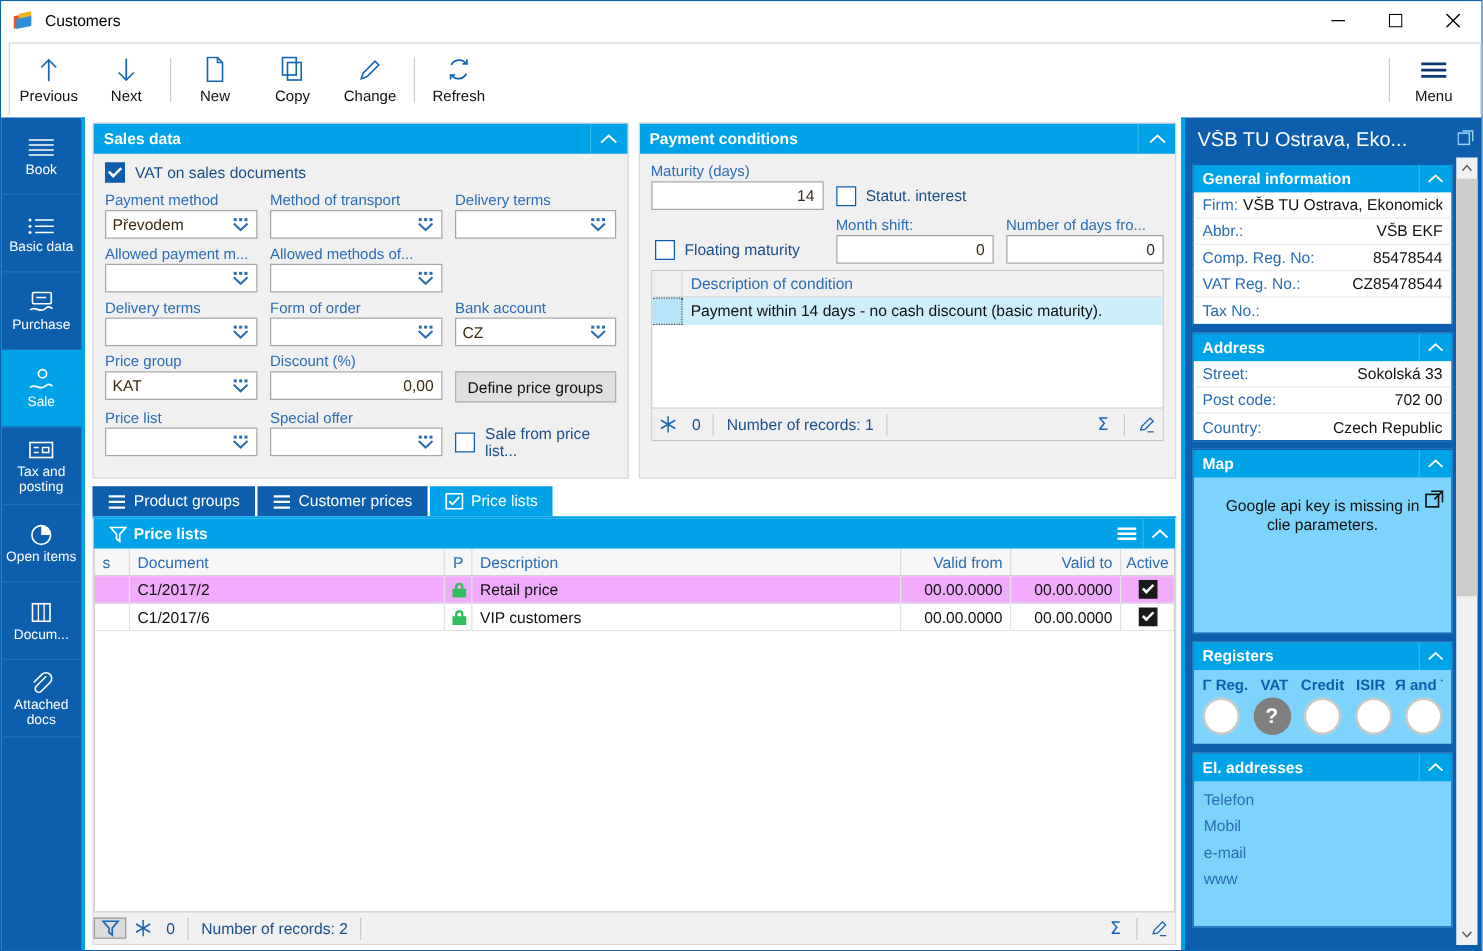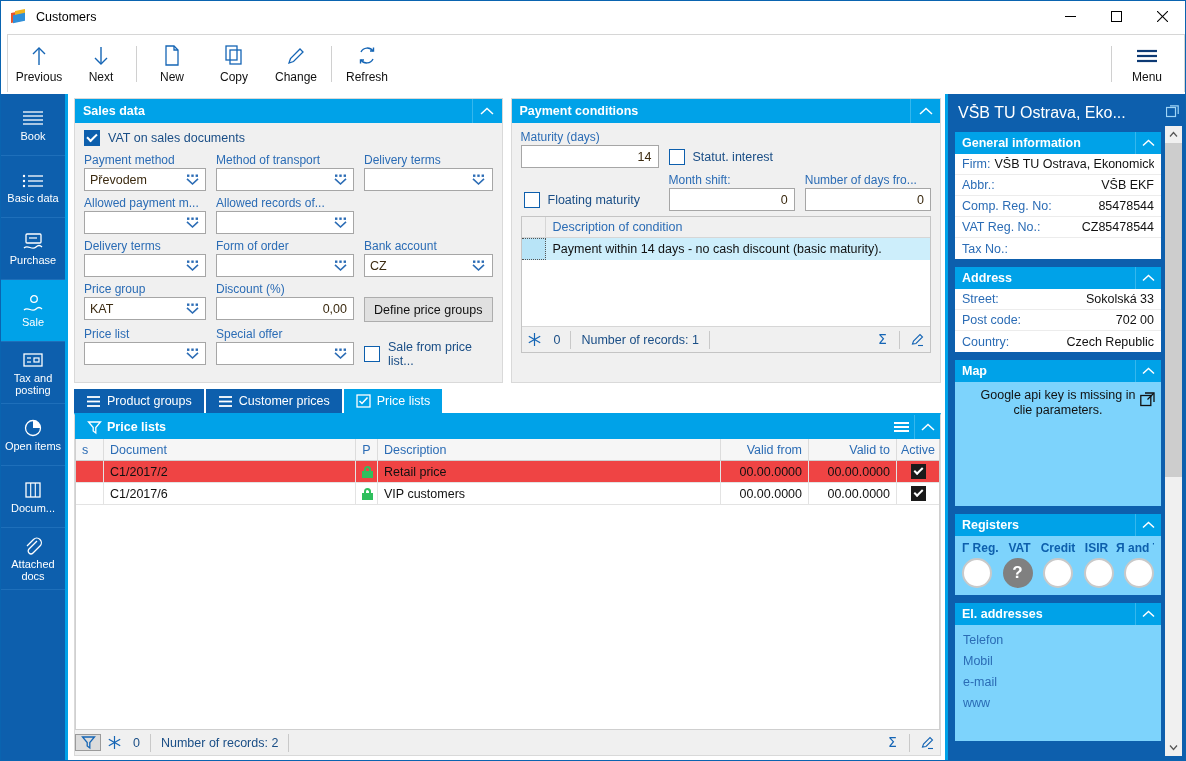--- a/index.html
+++ b/index.html
@@ -144,21 +144,21 @@
           padding-left:6px;font-weight:bold;font-size:12.5px;}
   .bp-hdr .sp{flex:1;}
   .bp-hdr .ic{width:26px;height:24px;display:flex;align-items:center;justify-content:center;}
   .bp-hdr .chev{width:26px;height:24px;display:flex;align-items:center;justify-content:center;border-left:1px solid #35b7ed;}
   .tbl{flex:1;background:#fff;display:flex;flex-direction:column;min-height:0;overflow:hidden;
        border-left:1px solid #d0d0d0;border-right:1px solid #d0d0d0;}
   .thead{height:22px;flex:0 0 22px;display:flex;background:#f6f6f6;border-bottom:1px solid #cfcfcf;}
   .th{display:flex;align-items:center;padding:0 6px;color:#2b6cb5;font-size:12.5px;
       border-right:1px solid #dcdcdc;white-space:nowrap;overflow:hidden;}
   .tr{height:22px;display:flex;border-bottom:1px solid #e3e3e3;}
-  .tr.alt{background:#ef4444;}
+  .tr.alt{background:#f0abfc;}
   .td{display:flex;align-items:center;padding:0 6px;font-size:12.5px;color:#111;
       border-right:1px solid #e3e3e3;white-space:nowrap;overflow:hidden;}
   .td.num{justify-content:flex-end;}
   .td.ctr{justify-content:center;}
   .c-s{width:28px;flex:0 0 28px;}
   .c-doc{width:252px;flex:0 0 252px;}
   .c-p{width:22px;flex:0 0 22px;justify-content:center;}
   .c-desc{flex:1;min-width:0;}
   .c-vf{width:88px;flex:0 0 88px;}
   .c-vt{width:88px;flex:0 0 88px;}
@@ -186,21 +186,21 @@
   .card-hdr{height:22px;background:#00a2e8;color:#fff;display:flex;align-items:center;
             padding-left:7px;font-weight:bold;font-size:12.5px;}
   .card-hdr .sp{flex:1;}
   .card-hdr .chev{width:26px;height:22px;display:flex;align-items:center;justify-content:center;border-left:1px solid #35b7ed;}
   .card-body{background:#fff;padding:0;}
   .kv{height:21px;display:flex;align-items:center;padding:0 7px;border-bottom:1px solid #ececec;font-size:12.5px;}
   .kv:last-child{border-bottom:none;}
   .kv .k{color:#2b6cb5;white-space:nowrap;}
   .kv .v{flex:1;text-align:right;color:#111;padding-left:6px;white-space:nowrap;overflow:hidden;}
   .kv .v.left{text-align:left;padding-left:4px;}
-  .maparea{height:62px;padding:6px 8px;position:relative;display:flex;align-items:flex-start;justify-content:center;}
+  .maparea{height:62px;padding:6px 8px;position:relative;display:flex;align-items:center;justify-content:center;}
   .maptxt{font-size:12.5px;color:#111;text-align:center;line-height:15px;max-width:170px;}
   .mapext{position:absolute;right:6px;top:10px;}
   .regwrap{padding:5px 4px 7px 4px;}
   .regrow{display:flex;justify-content:space-between;padding:0 3px;}
   .regname{font-size:12px;font-weight:bold;color:#0d5fad;width:38px;text-align:center;
            white-space:nowrap;overflow:hidden;}
   .regdots{display:flex;justify-content:space-between;padding:3px 3px 0 3px;}
   .dot{width:30px;height:30px;border-radius:50%;border:2px solid #c9c9c9;background:#fff;}
   .dot.q{background:#808080;border-color:#808080;color:#fff;display:flex;align-items:center;
          justify-content:center;font-weight:bold;font-size:17px;}
@@ -480,21 +480,21 @@
                     <svg width="15" height="15" viewBox="0 0 15 15">
                         <rect x="2" y="2.5" width="2.4" height="2.4" fill="#2b6cb5"></rect>
                         <rect x="6.3" y="2.5" width="2.4" height="2.4" fill="#2b6cb5"></rect>
                         <rect x="10.6" y="2.5" width="2.4" height="2.4" fill="#2b6cb5"></rect>
                         <polyline points="2,6.8 7.5,12 13,6.8" fill="none" stroke="#2b6cb5" stroke-width="1.6"></polyline>
                       </svg>
                   </span>
                 </div>
               </div>
               <div class="fld w140">
-                <span class="cap">Allowed records of...</span>
+                <span class="cap">Allowed methods of...</span>
                 <div class="ibox">
                   <span class="val"></span>
                   <span class="dd">
                     <svg width="15" height="15" viewBox="0 0 15 15">
                         <rect x="2" y="2.5" width="2.4" height="2.4" fill="#2b6cb5"></rect>
                         <rect x="6.3" y="2.5" width="2.4" height="2.4" fill="#2b6cb5"></rect>
                         <rect x="10.6" y="2.5" width="2.4" height="2.4" fill="#2b6cb5"></rect>
                         <polyline points="2,6.8 7.5,12 13,6.8" fill="none" stroke="#2b6cb5" stroke-width="1.6"></polyline>
                       </svg>
                   </span>

